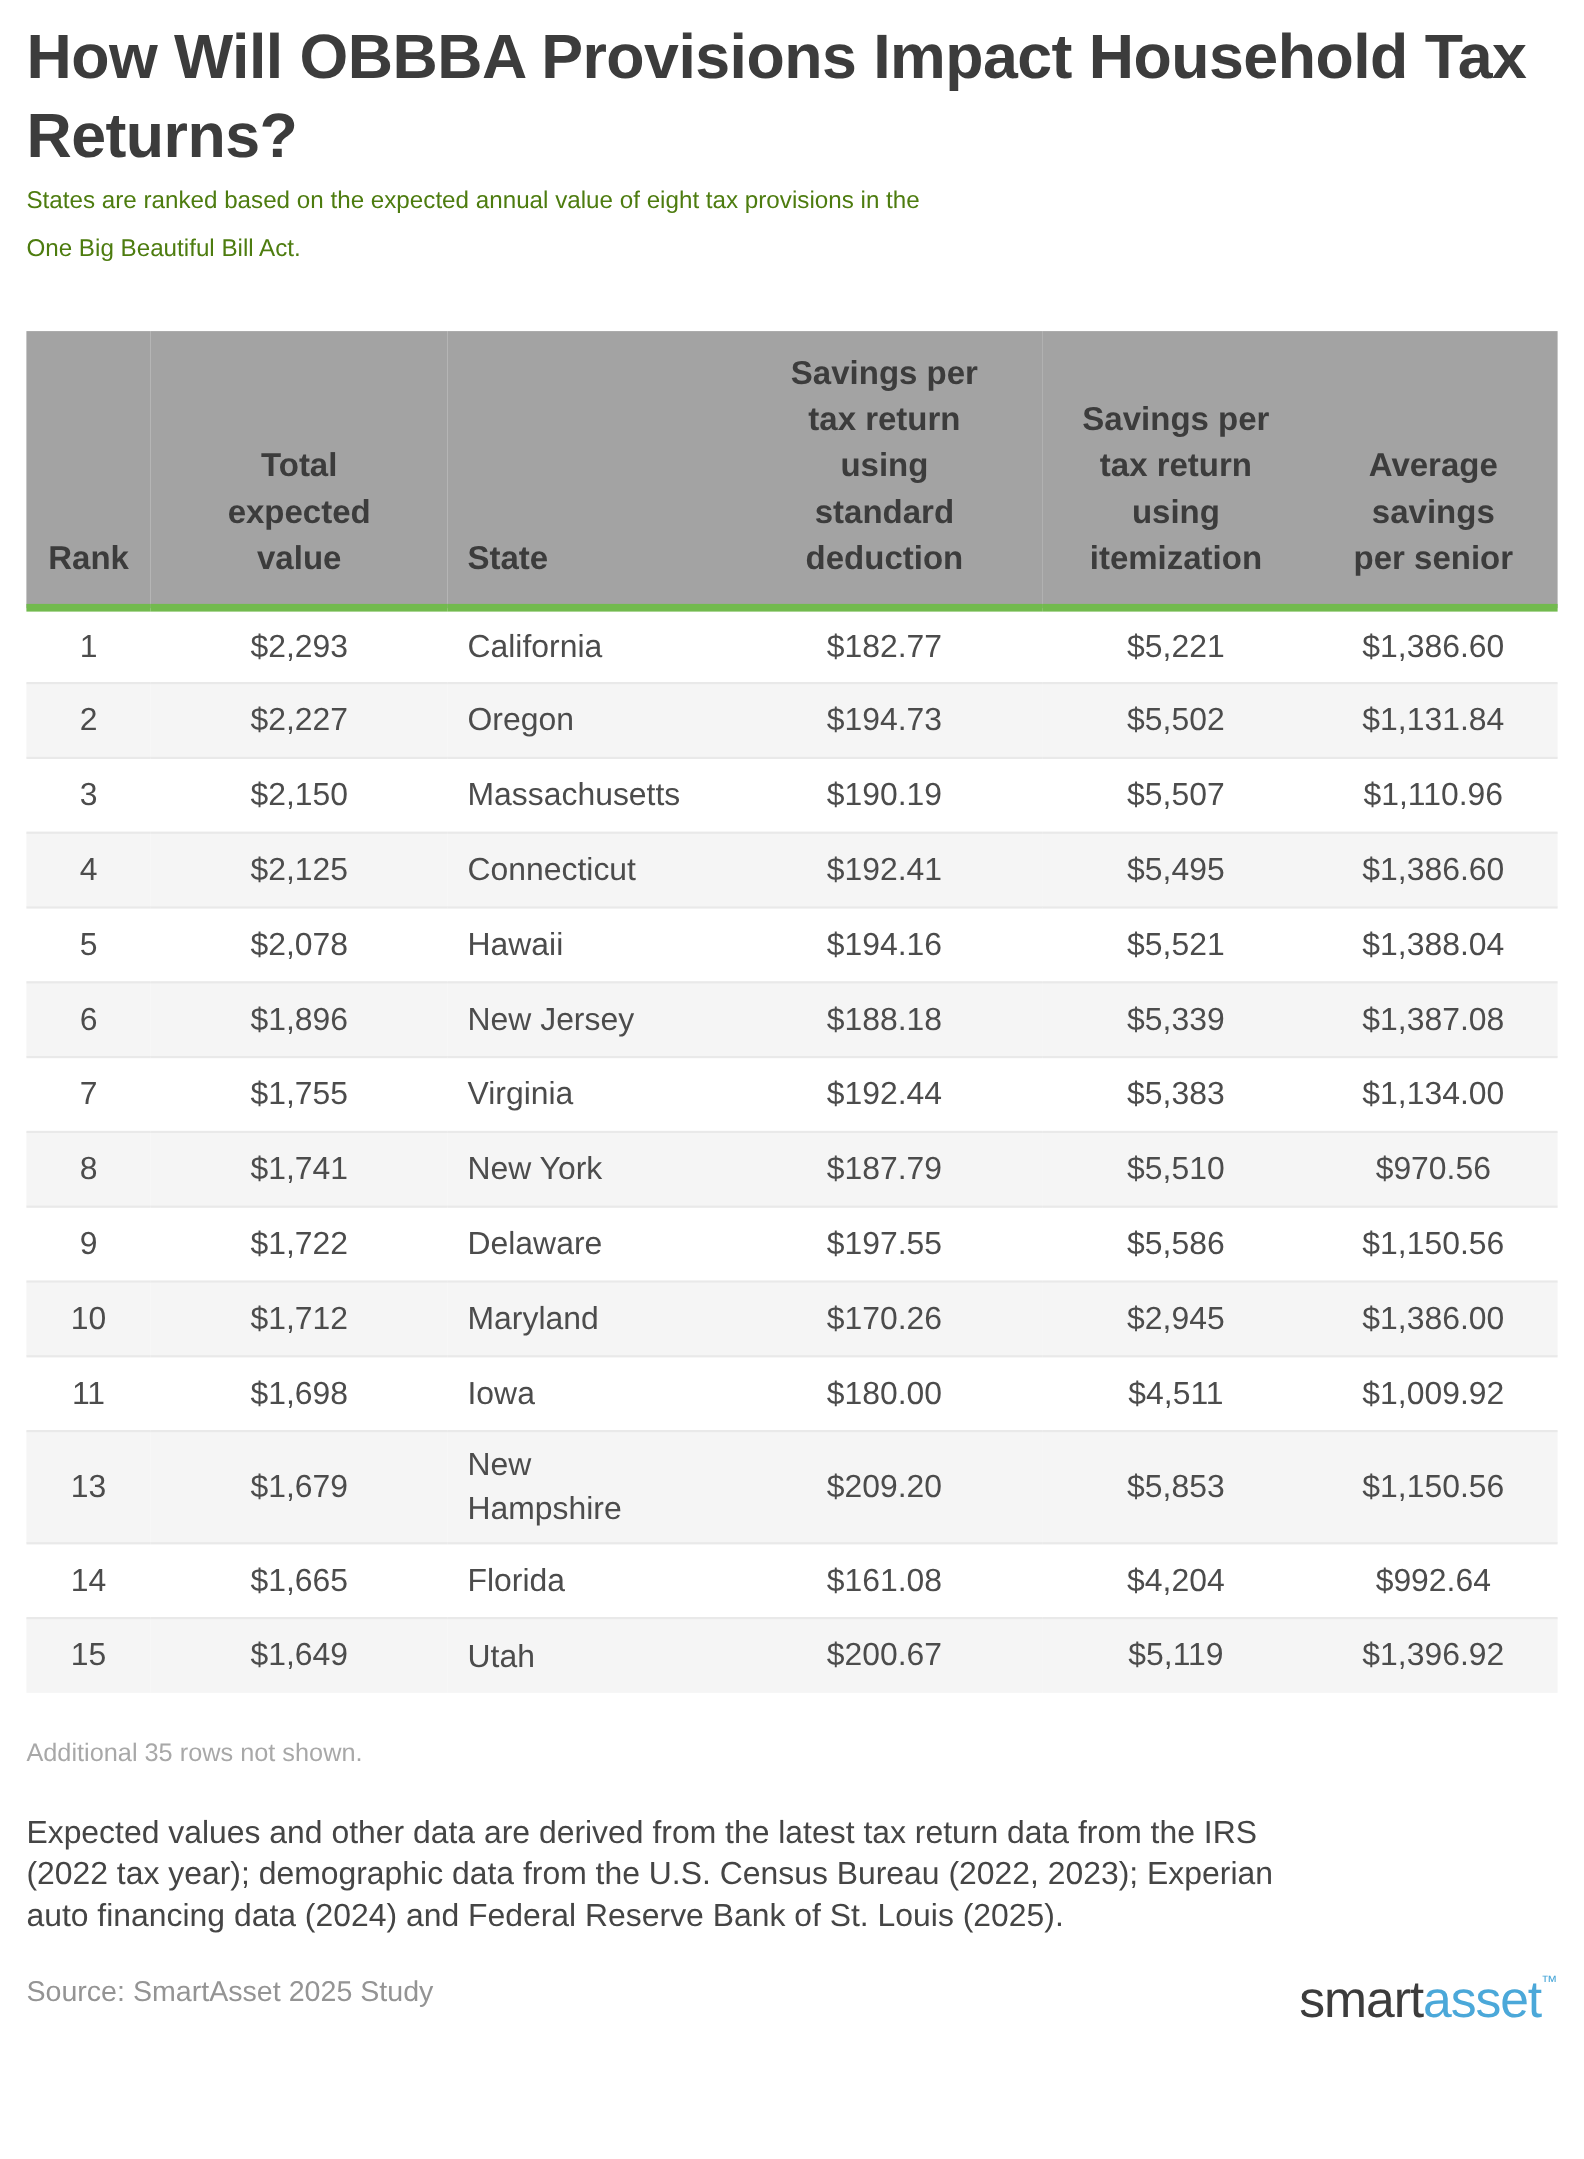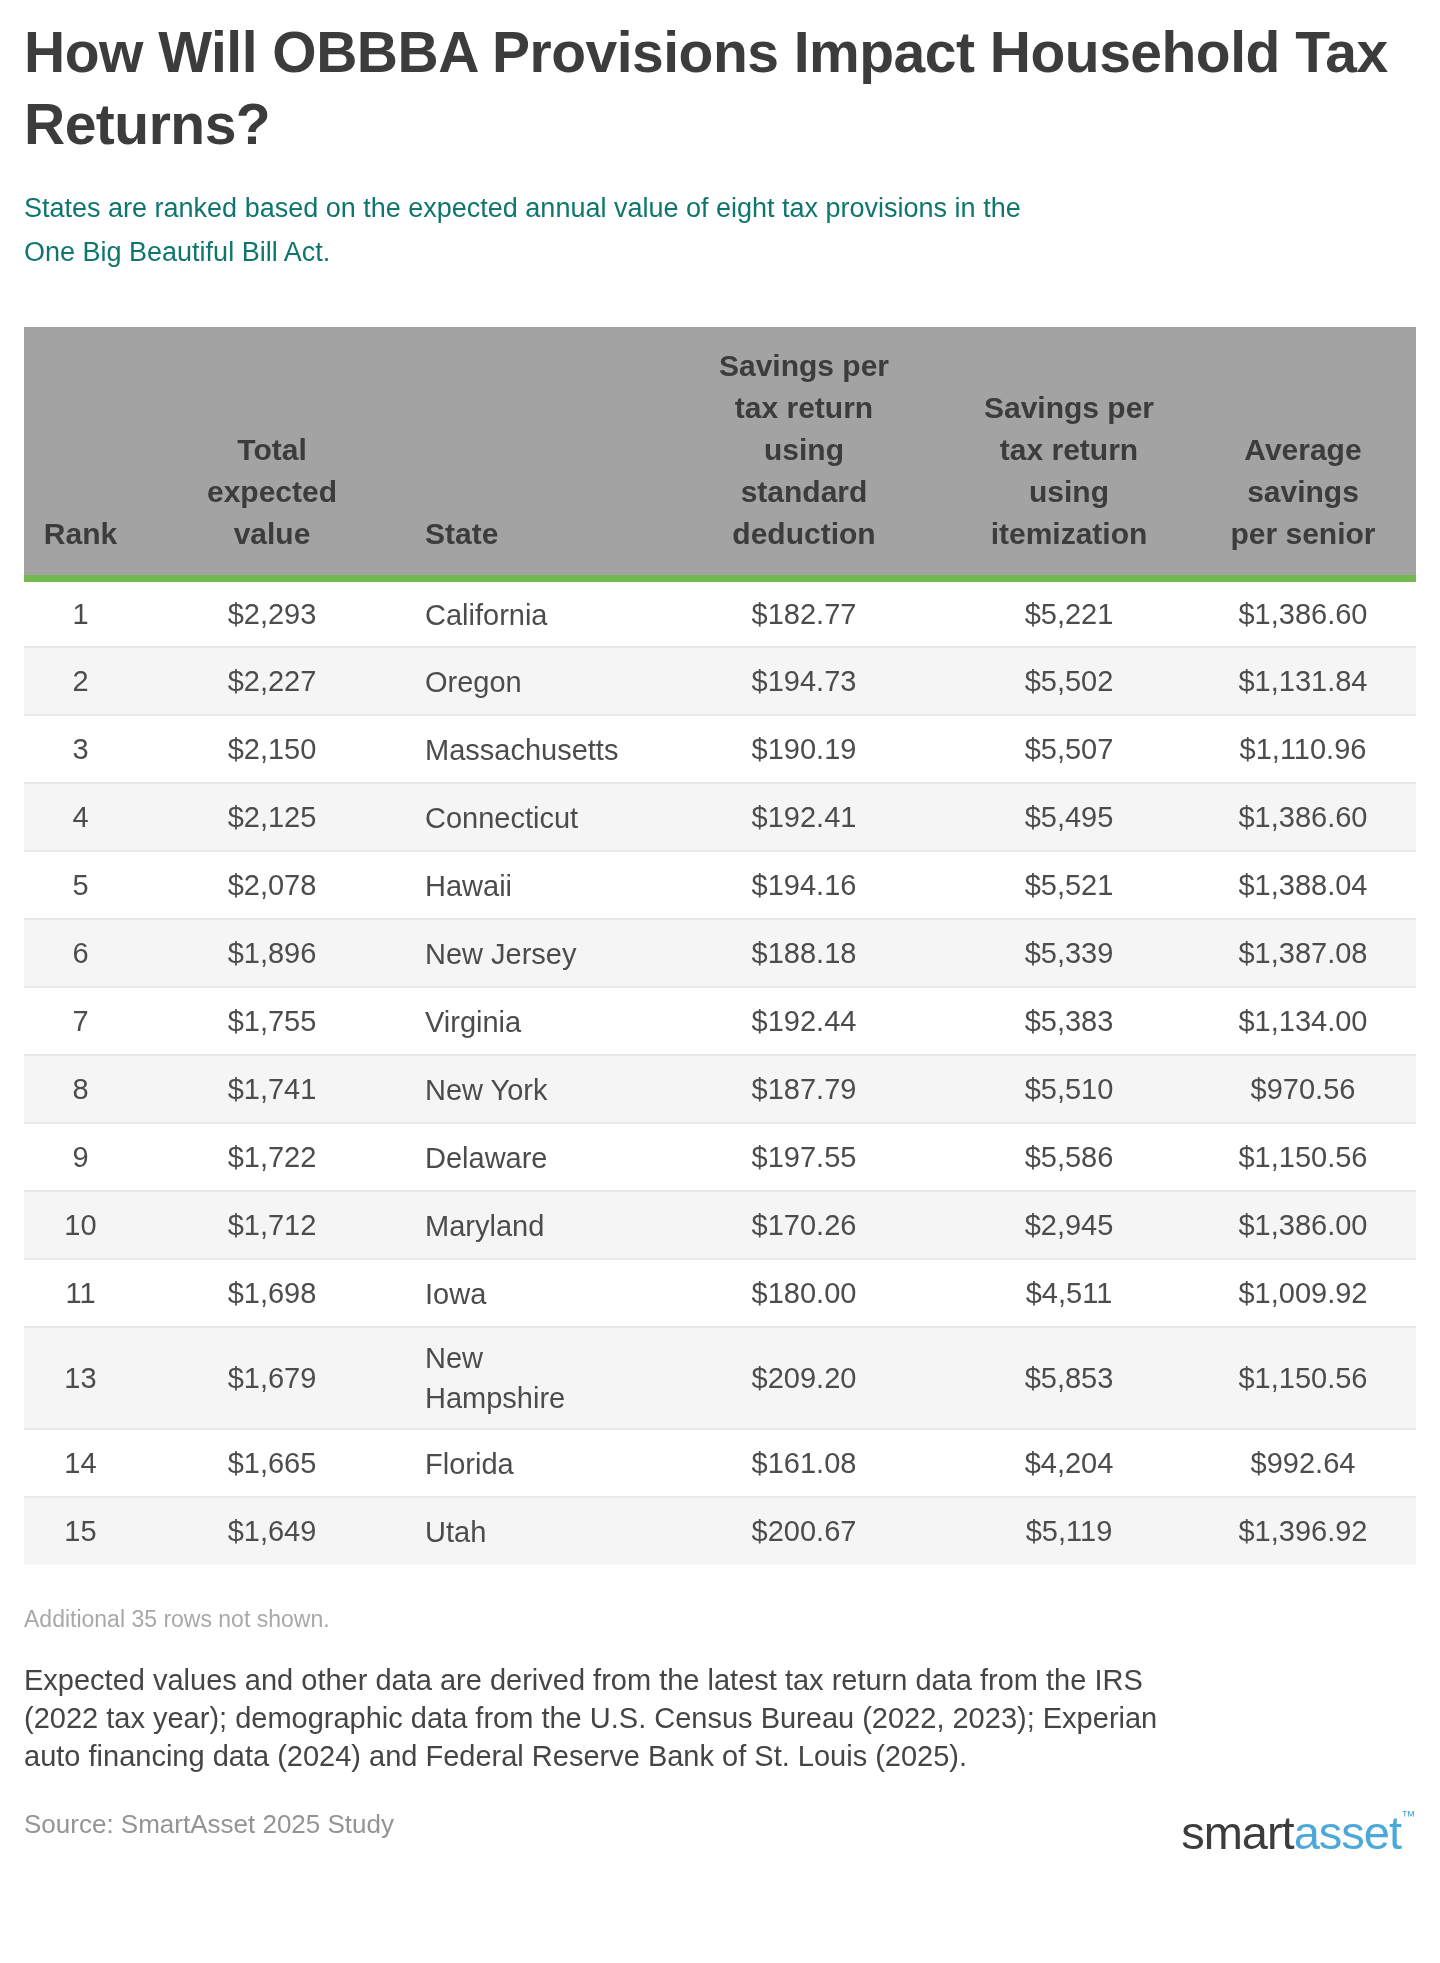--- a/index.html
+++ b/index.html
@@ -16,24 +16,23 @@
   h1.title {
     margin-top: 16px;
     font-size: 57px;
     line-height: 72px;
     font-weight: 700;
     color: #3c3c3c;
     white-space: pre-line;
     letter-spacing: -0.5px;
   }
   p.subtitle {
-    margin-top: 26px;
-    font-size: 27px;
+    font-size: 22px;
     line-height: 44px;
-    color: #0f766e;
+    color: #4d7c0f;
     white-space: pre-line;
   }
 
   table.rankings {
     margin-top: 53px;
     width: 1392px;
     border-collapse: collapse;
     table-layout: fixed;
   }
   col.c-rank   { width: 113px; }
@@ -72,21 +71,21 @@
   tbody tr:nth-child(even) { background: #f5f5f5; }
   tbody tr + tr { border-top: 2px solid #e9e9e9; }
 
   p.additional-note {
     margin-top: 36px;
     font-size: 23px;
     line-height: 36px;
     color: #a8a8a8;
   }
   p.methodology {
-    margin-top: 24px;
+    margin-top: 36px;
     font-size: 29px;
     line-height: 38px;
     color: #454545;
     white-space: pre-line;
     max-width: 1260px;
   }
   .bottom-row {
     margin-top: 16px;
     display: flex;
     justify-content: space-between;

